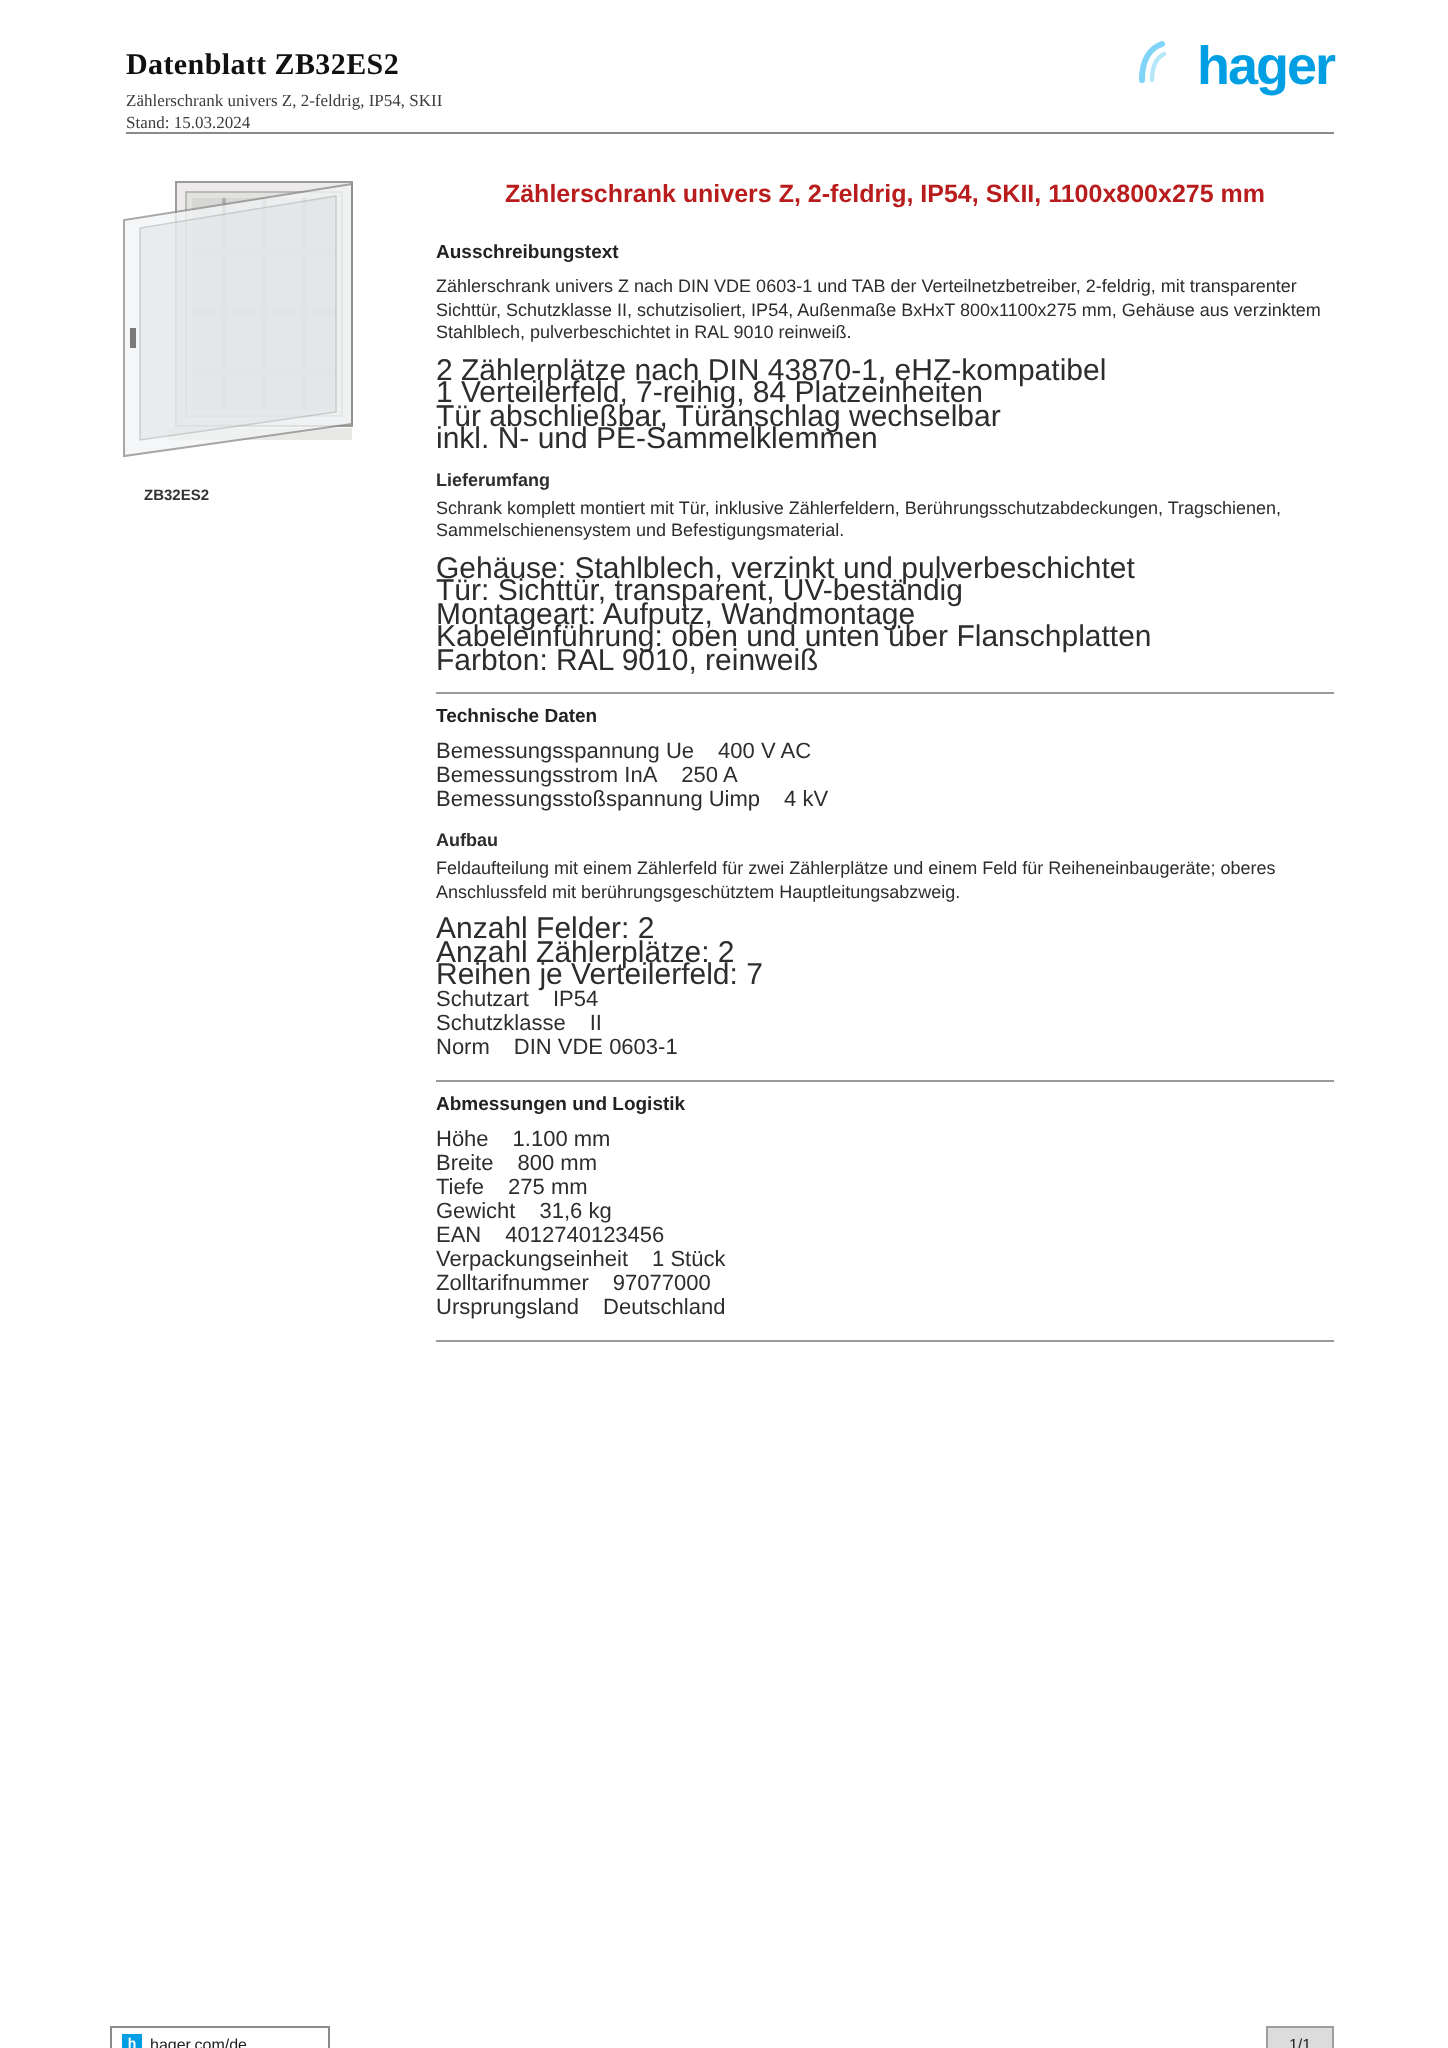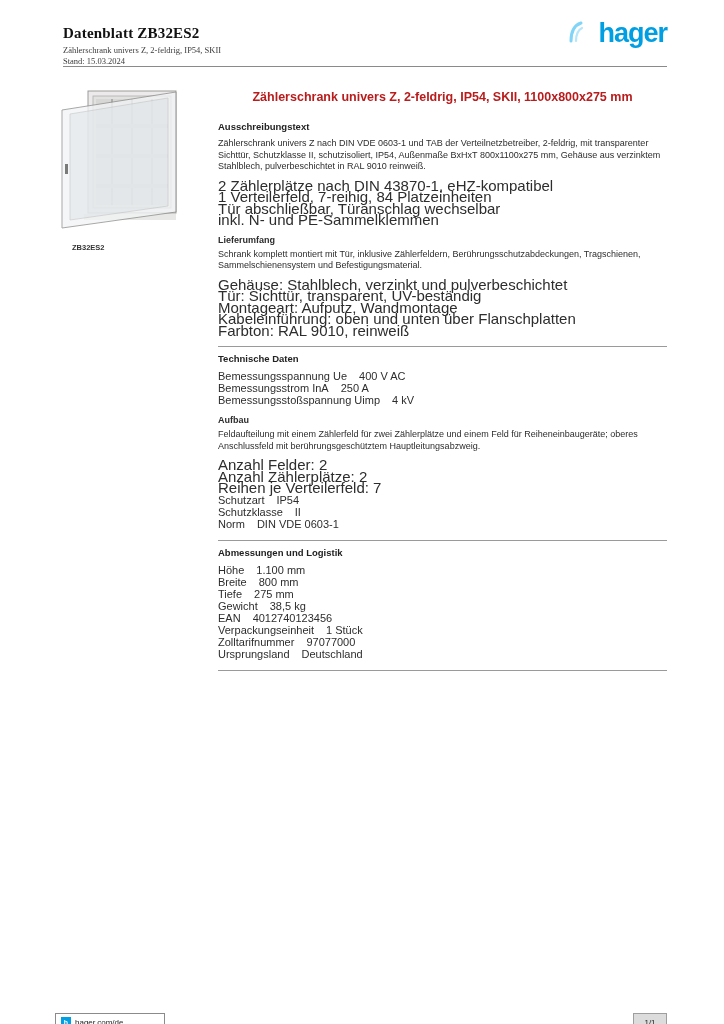--- a/index.html
+++ b/index.html
@@ -137,21 +137,21 @@
         <div class="spec-row">
           <span class="label">Breite</span>
           <span class="value">800 mm</span>
         </div>
         <div class="spec-row">
           <span class="label">Tiefe</span>
           <span class="value">275 mm</span>
         </div>
         <div class="spec-row">
           <span class="label">Gewicht</span>
-          <span class="value">38,5 kg</span>
+          <span class="value">31,6 kg</span>
         </div>
         <div class="spec-row">
           <span class="label">EAN</span>
           <span class="value">4012740123456</span>
         </div>
         <div class="spec-row">
           <span class="label">Verpackungseinheit</span>
           <span class="value">1 Stück</span>
         </div>
         <div class="spec-row">

